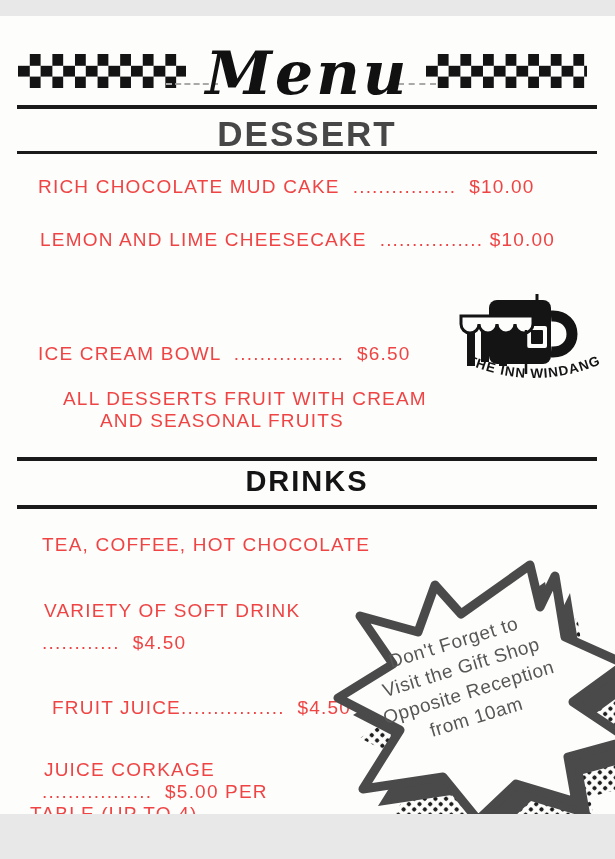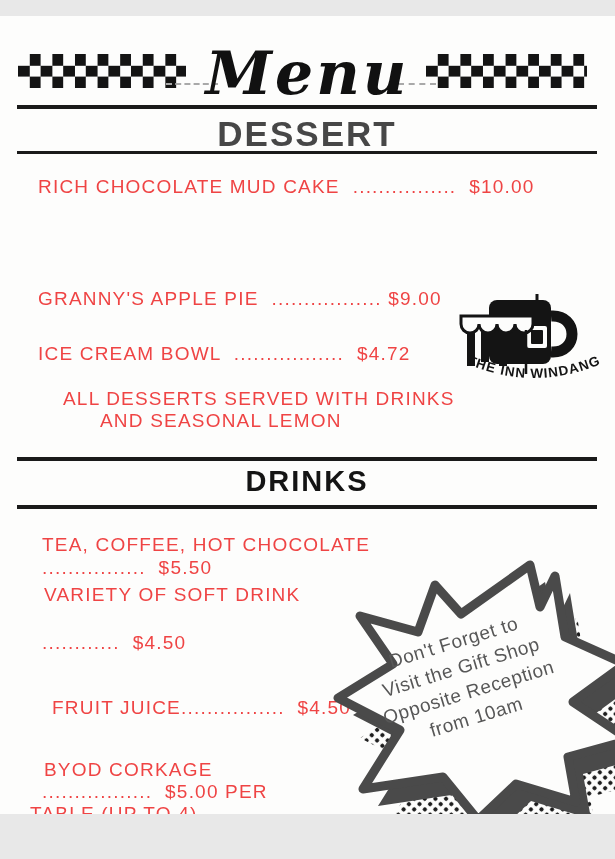--- a/index.html
+++ b/index.html
@@ -41,21 +41,21 @@
     white-space:pre;line-height:22px;
   }
   .i1{left:38px;top:160px;}
   .i2{left:40px;top:213px;}
   .i3{left:38px;top:272px;}
   .i4{left:38px;top:327px;}
   .n1{left:63px;top:372px;}
   .n2{left:100px;top:394px;}
   .t1{left:42px;top:518px;}
   .t2{left:42px;top:541px;}
-  .s1{left:44px;top:568px;text-align:right;}
+  .s1{left:44px;top:584px;text-align:right;}
   .s2{left:42px;top:616px;}
   .j1{left:52px;top:681px;}
   .b1{left:44px;top:743px;}
   .b2{left:42px;top:765px;}
   .b3{left:30px;top:787px;}
   .logo{position:absolute;left:455px;top:278px;width:158px;height:100px;}
   .burst{position:absolute;left:318px;top:536px;width:300px;height:324px;z-index:3;}
   .burst-text{
     position:absolute;left:344px;top:612px;width:242px;z-index:4;
     transform:rotate(-17deg);text-align:center;
@@ -71,24 +71,24 @@
   <div class="checker checker-tr"></div>
   <div class="dash-seg dash-l"></div>
   <div class="dash-seg dash-r"></div>
   <h1 class="title">Menu</h1>
 
   <div class="rule r1"></div>
   <h2 class="sect dessert-h">DESSERT</h2>
   <div class="rule r2"></div>
 
   <div class="item i1">RICH CHOCOLATE MUD CAKE  ................  $10.00</div>
-  <div class="item i3">GRANNY'S APPLE PIE  ................. $9.00</div>
-  <div class="item i4">ICE CREAM BOWL  .................  $4.72</div>
-  <div class="note n1">ALL DESSERTS SERVED WITH DRINKS</div>
-  <div class="note n2">AND SEASONAL LEMON</div>
+  <div class="item i2">LEMON AND LIME CHEESECAKE  ................ $10.00</div>
+  <div class="item i4">ICE CREAM BOWL  .................  $6.50</div>
+  <div class="note n1">ALL DESSERTS FRUIT WITH CREAM</div>
+  <div class="note n2">AND SEASONAL FRUITS</div>
 
   <svg class="logo" viewBox="0 0 158 100" aria-hidden="true">
     <g>
       <rect x="34" y="6" width="62" height="64" rx="8" fill="#141414"></rect>
       <path d="M96 22 C124 20 124 60 96 58" fill="none" stroke="#141414" stroke-width="11"></path>
       <line x1="82" y1="0" x2="82" y2="36" stroke="#141414" stroke-width="3"></line>
       <rect x="72" y="32" width="20" height="22" rx="2" fill="#fdfdfc"></rect>
       <rect x="76" y="36" width="12" height="14" rx="1" fill="#141414"></rect>
     </g>
     <g>
@@ -104,25 +104,24 @@
     <text font-size="13.5" font-weight="bold" letter-spacing="1" fill="#141414" font-family="Liberation Sans, sans-serif">
       <textPath href="#lg-arc" startOffset="50%" text-anchor="middle">THE INN WINDANG</textPath>
     </text>
   </svg>
 
   <div class="rule r3"></div>
   <h2 class="sect drinks-h">DRINKS</h2>
   <div class="rule r4"></div>
 
   <div class="item t1">TEA, COFFEE, HOT CHOCOLATE</div>
-  <div class="item t2">................  $5.50</div>
   <div class="item s1">VARIETY OF SOFT DRINK</div>
   <div class="item s2">............  $4.50</div>
   <div class="item j1">FRUIT JUICE................  $4.50</div>
-  <div class="item b1">BYOD CORKAGE</div>
+  <div class="item b1">JUICE CORKAGE</div>
   <div class="item b2">.................  $5.00 PER</div>
   <div class="item b3">TABLE (UP TO 4)</div>
 
   <div class="checker checker-bottom"></div>
 
   <svg class="burst" viewBox="0 0 300 324" aria-hidden="true">
     <defs>
       <pattern id="ht" width="7.5" height="7.5" patternUnits="userSpaceOnUse" patternTransform="rotate(45)">
         <circle cx="3.7" cy="3.7" r="2.1" fill="#1d1d1d"></circle>
       </pattern>

